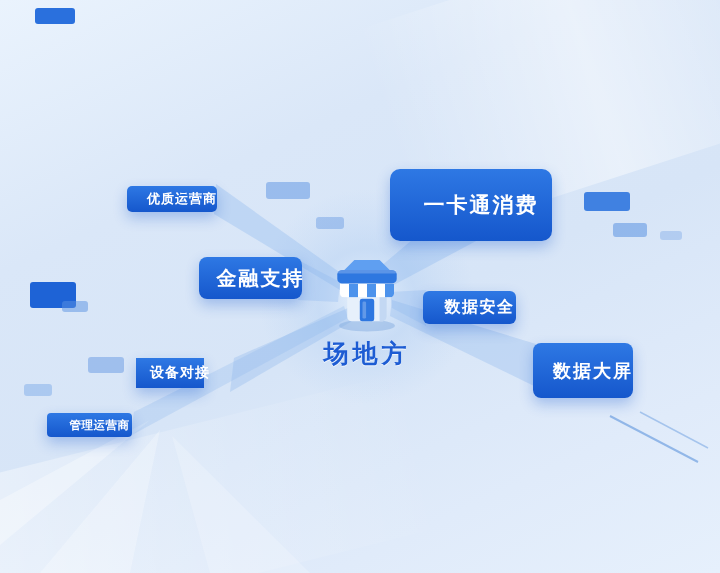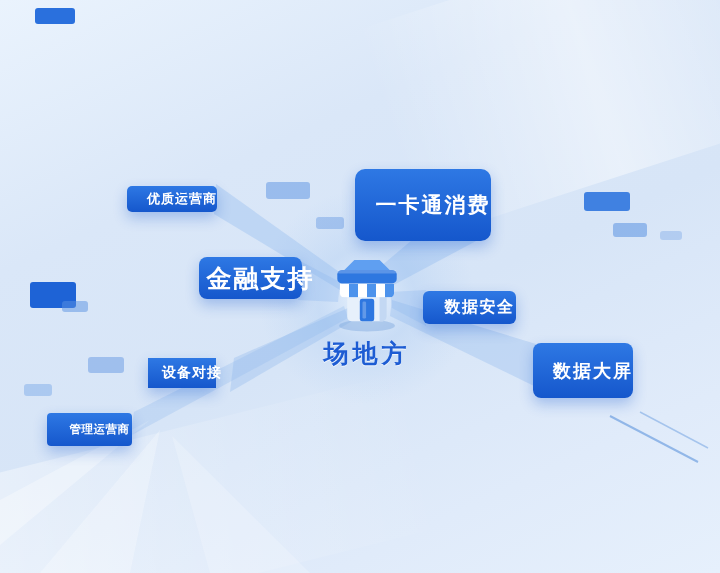--- a/index.html
+++ b/index.html
@@ -22,24 +22,24 @@
   .decor { position:absolute; border-radius:3px; }
 
   .badge {
     position:absolute; display:flex; align-items:center; justify-content:center;
     color:#ffffff; font-weight:700; text-align:center; white-space:nowrap;
     background:linear-gradient(180deg,#2e78e4 0%,#1557cc 100%);
     box-shadow:0 6px 14px rgba(21,87,204,0.30);
     padding-left:20px;
   }
   .b-quality  { left:127px; top:186px; width:90px;  height:26px; font-size:13px;  border-radius:5px;  letter-spacing:1px; }
-  .b-finance  { left:199px; top:257px; width:103px; height:42px; font-size:25px;  border-radius:8px;  letter-spacing:2px; }
-  .b-device   { left:148px; top:358px; width:68px;  height:30px; font-size:14px;  border-radius:0;  letter-spacing:1px; }
-  .b-manage   { left:47px;  top:413px; width:85px;  height:33px; font-size:11.5px;border-radius:4px;  letter-spacing:0.5px; }
-  .b-card     { left:355px; top:169px; width:136px; height:72px; font-size:21px;  border-radius:10px; letter-spacing:2px; }
+  .b-finance  { left:199px; top:257px; width:103px; height:42px; font-size:20px;  border-radius:8px;  letter-spacing:2px; }
+  .b-device   { left:136px; top:358px; width:68px;  height:30px; font-size:14px;  border-radius:0;  letter-spacing:1px; }
+  .b-manage   { left:47px;  top:413px; width:85px;  height:24px; font-size:11.5px;border-radius:4px;  letter-spacing:0.5px; }
+  .b-card     { left:390px; top:169px; width:162px; height:72px; font-size:21px;  border-radius:10px; letter-spacing:2px; }
   .b-security { left:423px; top:291px; width:93px;  height:33px; font-size:16px;  border-radius:6px;  letter-spacing:1.5px; }
   .b-screen   { left:533px; top:343px; width:100px; height:55px; font-size:18px;  border-radius:8px;  letter-spacing:2px; }
 
   .shop-wrap { position:absolute; left:322px; top:244px; width:90px; height:95px; }
   .center-label {
     position:absolute; left:310px; top:337px; width:114px; text-align:center;
     font-size:25px; font-weight:800; color:#1d5cd3; letter-spacing:4px;
     text-shadow:0 1px 0 rgba(255,255,255,0.7);
   }
 </style>

